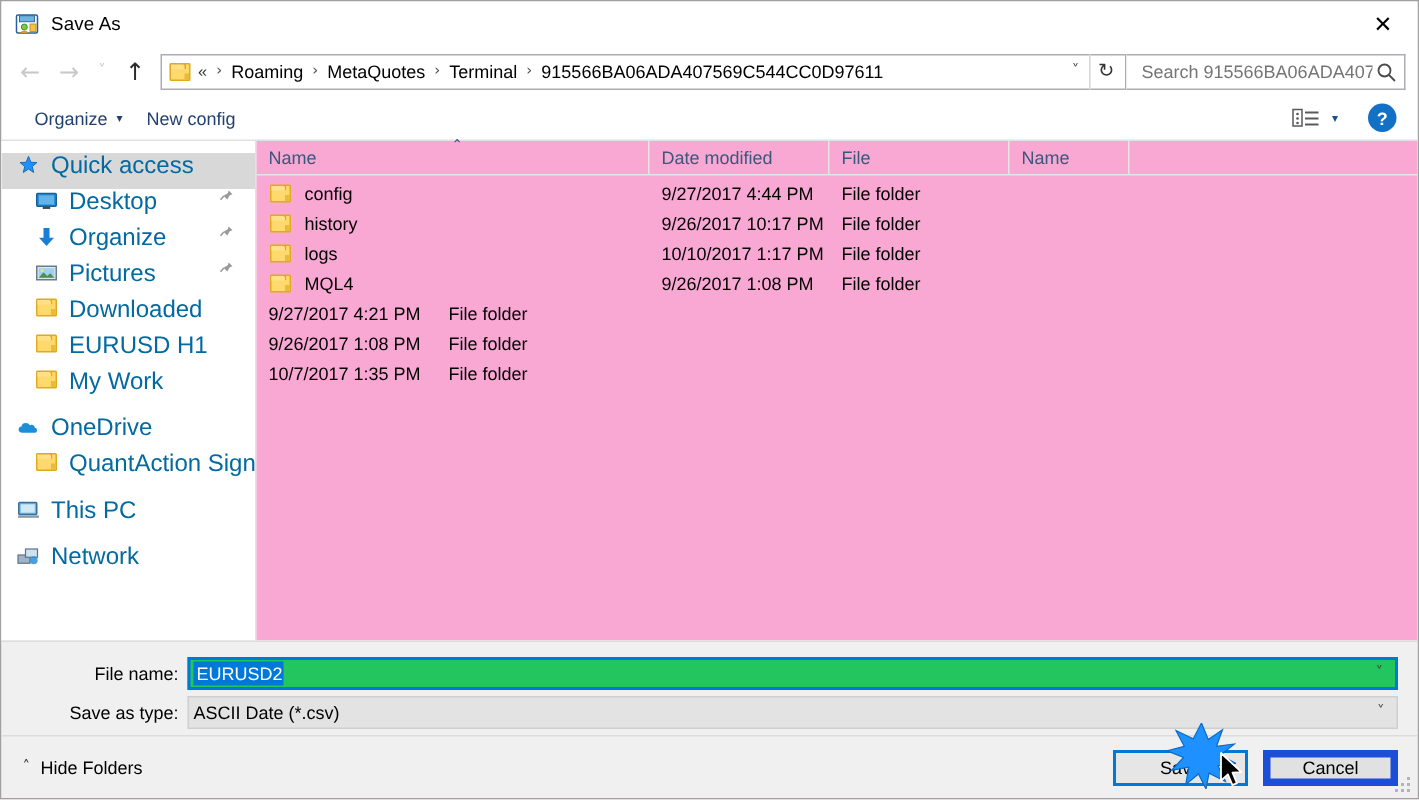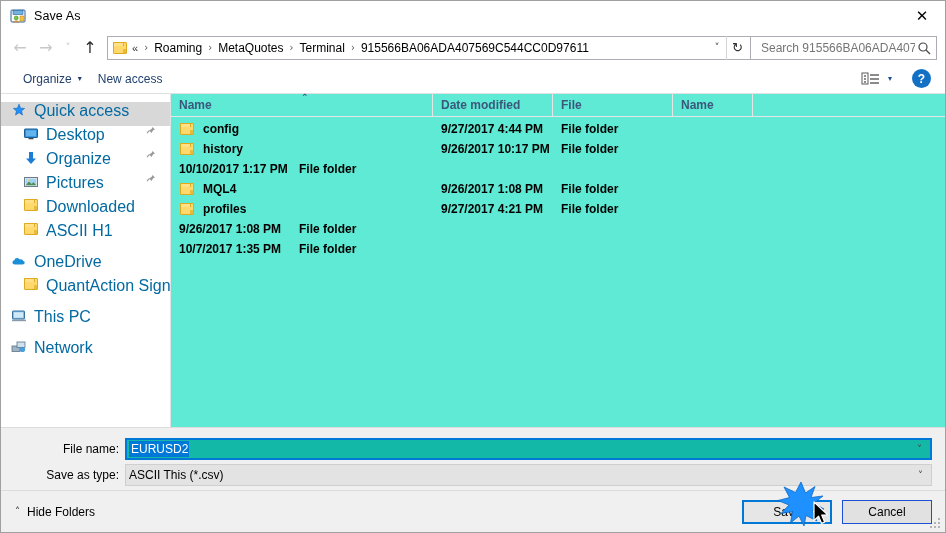--- a/index.html
+++ b/index.html
@@ -218,22 +218,21 @@
     font-family: "DejaVu Sans", sans-serif;
     font-size: 11px;
     line-height: 12px;
   }
 
   .listpane {
     flex: 1 1 auto;
     display: flex;
     flex-direction: column;
     min-width: 0;
-    background: #5eead4;
-    font-weight: bold;
+    background: #f9a8d4;
   }
   .colhead {
     height: 23px;
     flex: 0 0 23px;
     display: flex;
     border-bottom: 1px solid #e5e5e5;
     position: relative;
   }
   .colhead .col {
     font-size: 12px;
@@ -322,21 +321,21 @@
     padding-right: 6px;
     font-size: 12px;
     color: #000;
   }
   .combo {
     flex: 1 1 auto;
     height: 22px;
     margin-right: 13px;
     display: flex;
     align-items: center;
-    background: #14b8a6;
+    background: #22c55e;
     border: 1px solid #7a7a7a;
     padding-left: 3px;
     position: relative;
   }
   .combo.focused { border: 2px solid #0078d7; padding-left: 2px; }
   .combo.disabled { background: #e3e3e3; border: 1px solid #cfcfcf; }
   .combo .val { font-size: 12px; color: #000; }
   .combo .val.sel {
     background: #0078d7;
     color: #fff;
@@ -366,21 +365,21 @@
     font-size: 12px; color: #000;
   }
   .hf-caret {
     margin-right: 7px; font-size: 10px; color: #333;
     font-family: "DejaVu Sans", sans-serif;
   }
   .footer-spacer { flex: 1 1 auto; }
   .btn {
     width: 90px; height: 24px;
     background: #e1e1e1;
-    border: 1px solid #1d4ed8;
+    border: 5px solid #1d4ed8;
     font-size: 12px;
     color: #000;
     display: flex; align-items: center; justify-content: center;
     font-family: "Liberation Sans", sans-serif;
   }
   .btn.default {
     border: 2px solid #0078d7;
     background: #e6e6e6;
     margin-right: 10px;
   }
@@ -465,21 +464,21 @@
         </svg>
       </div>
     </div>
   </div>
 
   <div class="toolbar">
     <div class="tb-item">
       <span>Organize</span>
       <span class="tb-caret">▾</span>
     </div>
-    <div class="tb-item">New access</div>
+    <div class="tb-item">New config</div>
     <div class="tb-spacer"></div>
     <div class="view-icon">
       <svg width="20" height="16" viewBox="0 0 20 16">
         <rect x="1" y="2" width="6" height="11" fill="none" stroke="#5a5a5a" stroke-width="1"></rect>
         <circle cx="4" cy="5" r="0.9" fill="#5a5a5a"></circle>
         <circle cx="4" cy="8" r="0.9" fill="#5a5a5a"></circle>
         <circle cx="4" cy="11" r="0.9" fill="#5a5a5a"></circle>
         <line x1="9" y1="4" x2="18" y2="4" stroke="#5a5a5a" stroke-width="1.4"></line>
         <line x1="9" y1="8" x2="18" y2="8" stroke="#5a5a5a" stroke-width="1.4"></line>
         <line x1="9" y1="12" x2="18" y2="12" stroke="#5a5a5a" stroke-width="1.4"></line>
@@ -556,21 +555,27 @@
       <div class="side-item indent">
         <span class="ico">
             <span class="folder"></span>
           </span>
         <span class="lbl">Downloaded</span>
       </div>
       <div class="side-item indent">
         <span class="ico">
             <span class="folder"></span>
           </span>
-        <span class="lbl">ASCII H1</span>
+        <span class="lbl">EURUSD H1</span>
+      </div>
+      <div class="side-item indent">
+        <span class="ico">
+            <span class="folder"></span>
+          </span>
+        <span class="lbl">My Work</span>
       </div>
       <div class="side-item gap">
         <span class="ico">
           <svg width="16" height="16" viewBox="0 0 16 16">
             <path d="M4 11.5 q-2.6 0 -2.6 -2.1 q0 -1.8 1.9 -2.1 q0.4 -2.3 2.9 -2.3 q1.9 0 2.7 1.5 q0.5 -0.3 1.1 -0.3 q1.9 0 2.2 1.9 q1.5 0.3 1.5 1.7 q0 1.7 -2.2 1.7 Z" fill="#1a8fd8"></path>
           </svg>
         </span>
         <span class="lbl">OneDrive</span>
       </div>
 
@@ -632,42 +637,42 @@
             <span class="fico">
                 <span class="folder"></span>
               </span>
             <span>history</span>
           </div>
           <div class="cell cell-date">9/26/2017 10:17 PM</div>
           <div class="cell cell-type">File folder</div>
           <div class="cell cell-size"></div>
         </div>
         <div class="row">
+          <div class="cell cell-name">
+            <span class="fico">
+                <span class="folder"></span>
+              </span>
+            <span>logs</span>
+          </div>
           <div class="cell cell-date">10/10/2017 1:17 PM</div>
           <div class="cell cell-type">File folder</div>
           <div class="cell cell-size"></div>
         </div>
         <div class="row">
           <div class="cell cell-name">
             <span class="fico">
                 <span class="folder"></span>
               </span>
             <span>MQL4</span>
           </div>
           <div class="cell cell-date">9/26/2017 1:08 PM</div>
           <div class="cell cell-type">File folder</div>
           <div class="cell cell-size"></div>
         </div>
         <div class="row">
-          <div class="cell cell-name">
-            <span class="fico">
-                <span class="folder"></span>
-              </span>
-            <span>profiles</span>
-          </div>
           <div class="cell cell-date">9/27/2017 4:21 PM</div>
           <div class="cell cell-type">File folder</div>
           <div class="cell cell-size"></div>
         </div>
         <div class="row">
           <div class="cell cell-date">9/26/2017 1:08 PM</div>
           <div class="cell cell-type">File folder</div>
           <div class="cell cell-size"></div>
         </div>
         <div class="row">
@@ -683,21 +688,21 @@
     <div class="formrow">
       <div class="formlabel">File name:</div>
       <div class="combo focused">
         <span class="val sel">EURUSD2</span>
         <span class="carrow">˅</span>
       </div>
     </div>
     <div class="formrow">
       <div class="formlabel">Save as type:</div>
       <div class="combo disabled">
-        <span class="val">ASCII This (*.csv)</span>
+        <span class="val">ASCII Date (*.csv)</span>
         <span class="carrow">˅</span>
       </div>
     </div>
   </div>
 
   <div class="footer">
     <div class="hidefolders">
       <span class="hf-caret">˄</span>
       <span>Hide Folders</span>
     </div>

